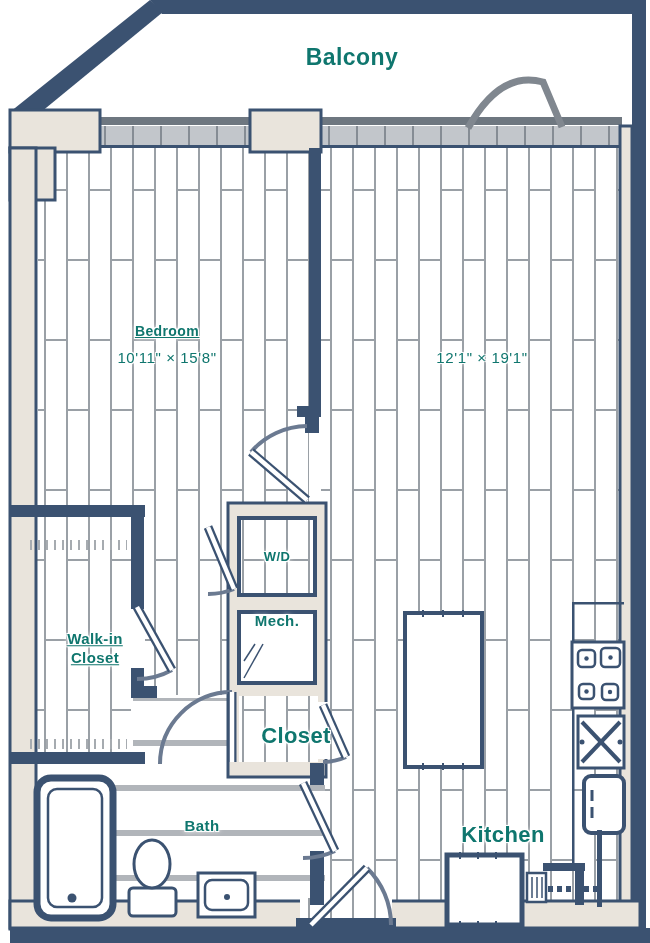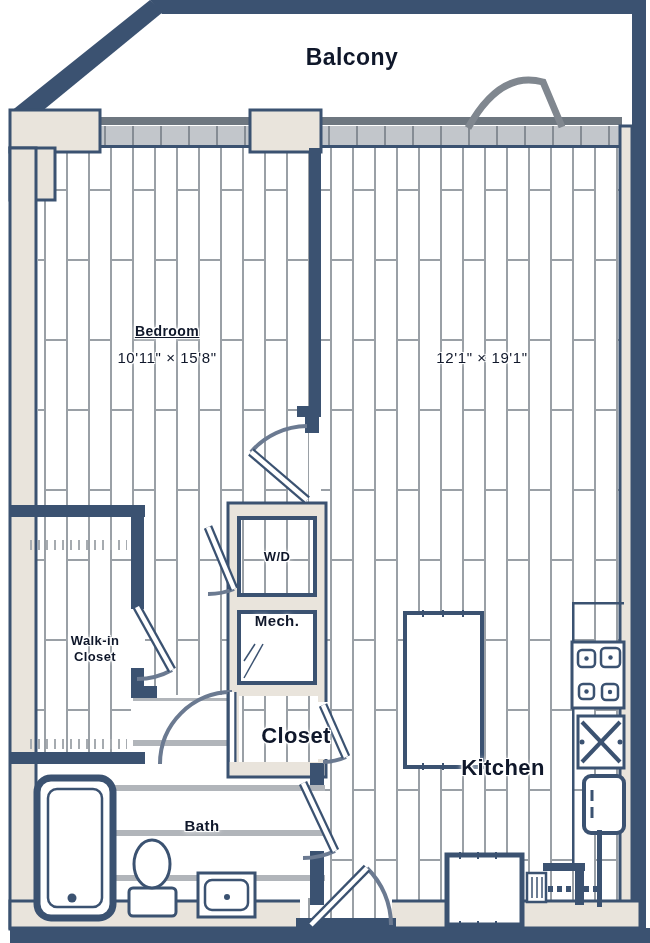--- a/index.html
+++ b/index.html
@@ -1,28 +1,28 @@
 <!DOCTYPE html>
 <html><head>
 <meta charset="utf-8">
 <style>
   html,body{margin:0;padding:0;background:#ffffff;}
   #plan{position:relative;width:650px;height:943px;background:#ffffff;overflow:hidden;
         font-family:"Liberation Sans",sans-serif;}
   #plan svg{position:absolute;left:0;top:0;}
-  .lbl{position:absolute;transform:translate(-50%,-50%);color:#0f172a;text-align:center;
+  .lbl{position:absolute;transform:translate(-50%,-50%);color:#0f766e;text-align:center;
        white-space:nowrap;letter-spacing:.4px;
        text-shadow:-1px -1px 0 #fff,1px -1px 0 #fff,-1px 1px 0 #fff,1px 1px 0 #fff,0 0 4px #fff,0 0 6px #fff;}
   .room-name{font-size:14px;font-weight:600;text-decoration:underline;}
   .room-dims{font-size:15px;font-weight:400;letter-spacing:.6px;}
   .balcony-lbl{font-size:23px;font-weight:700;}
   .small-lbl{font-size:15px;font-weight:600;}
   .mid-lbl{font-size:22px;font-weight:600;}
   .tiny-lbl{font-size:13px;font-weight:700;}
-  .wic-lbl{white-space:normal;width:80px;line-height:1.25;font-size:13px;font-weight:600;}
+  .wic-lbl{white-space:normal;width:80px;line-height:1.25;font-size:15px;font-weight:600;text-decoration:underline;}
 </style>
 </head>
 <body>
 
 <div id="plan">
 <svg width="650" height="943" viewBox="0 0 650 943">
   <defs>
     <pattern id="planks" width="44" height="150" patternUnits="userSpaceOnUse">
       <rect width="44" height="150" fill="#ffffff"></rect>
       <line x1="1" y1="0" x2="1" y2="150" stroke="#9aa0a6" stroke-width="2"></line>
@@ -219,14 +219,14 @@
 
 <div class="lbl balcony-lbl" style="left:352px;top:57px;">Balcony</div>
 <div class="lbl room-name" style="left:167px;top:331px;">Bedroom</div>
 <div class="lbl room-dims" style="left:167px;top:357px;">10'11" × 15'8"</div>
 <div class="lbl room-dims" style="left:482px;top:357px;">12'1" × 19'1"</div>
 <div class="lbl wic-lbl" style="left:95px;top:649px;">Walk-in Closet</div>
 <div class="lbl tiny-lbl" style="left:277px;top:556px;text-align:right;">W/D</div>
 <div class="lbl small-lbl" style="left:277px;top:620px;">Mech.</div>
 <div class="lbl mid-lbl" style="left:296px;top:736px;">Closet</div>
 <div class="lbl small-lbl" style="left:202px;top:825px;">Bath</div>
-<div class="lbl mid-lbl" style="left:503px;top:768px;">Kitchen</div>
+<div class="lbl mid-lbl" style="left:503px;top:835px;">Kitchen</div>
 </div>
 
 </body></html>

